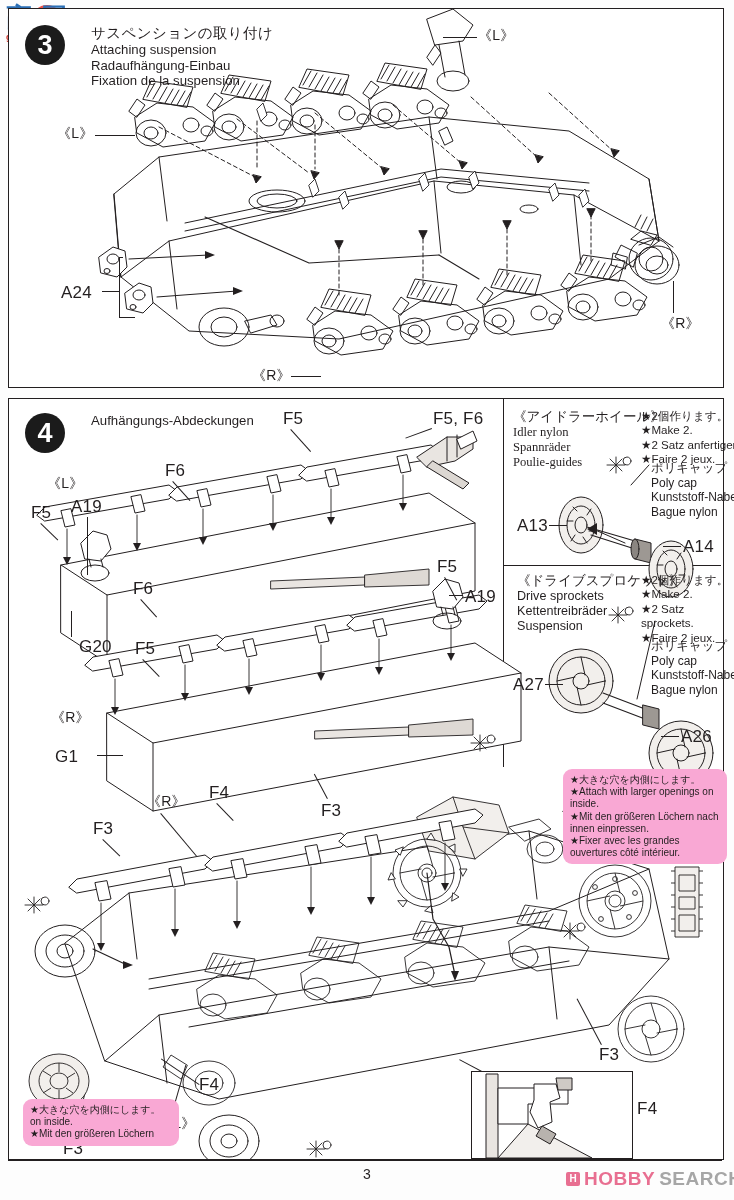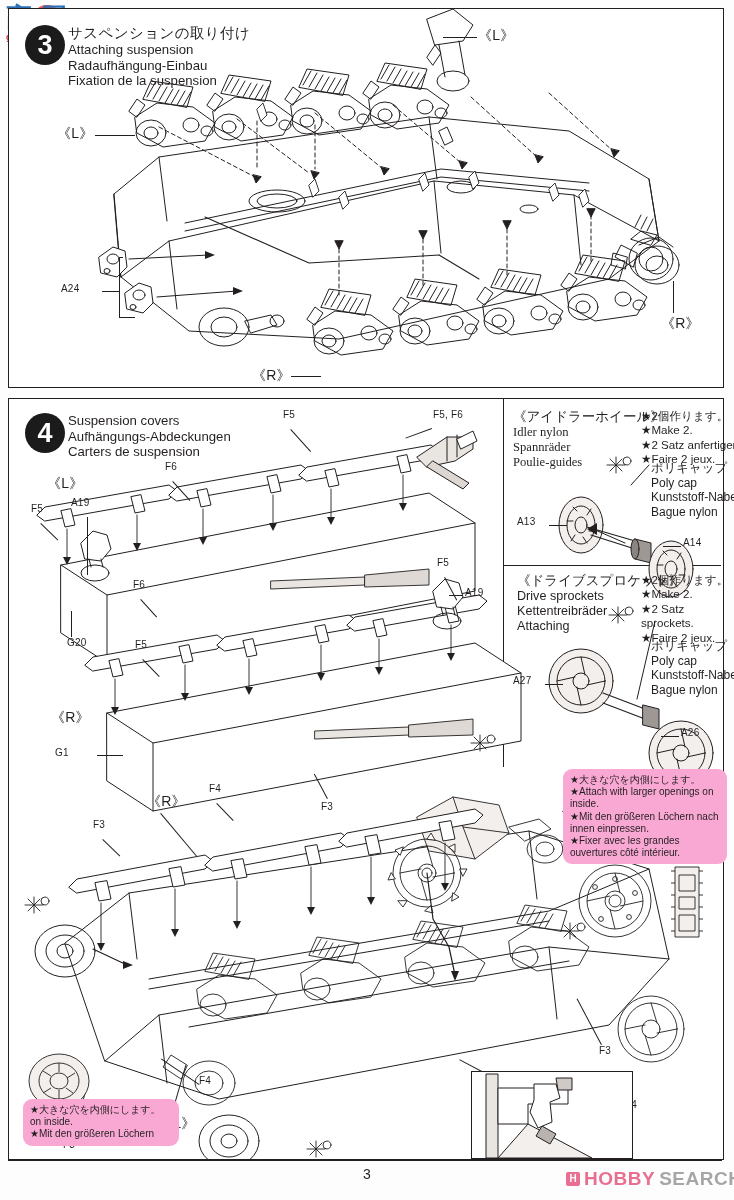--- a/index.html
+++ b/index.html
@@ -15,26 +15,26 @@
   #panel-step3{left:8px;top:8px;width:714px;height:378px;}
   #panel-step4{left:8px;top:398px;width:714px;height:760px;}
 
   
   .step-head{position:absolute;display:flex;align-items:flex-start;}
   .step-num{
     width:40px;height:40px;border-radius:50%;background:#1b1b1b;color:#fff;
     font-size:27px;font-weight:bold;display:flex;align-items:center;
     justify-content:center;flex:0 0 auto;line-height:1;
   }
-  .step-titles{margin-left:3px;line-height:1.18;}
+  .step-titles{margin-left:26px;line-height:1.18;}
   .t-jp{font-size:14.5px;letter-spacing:.4px;white-space:nowrap;}
   .t-en,.t-de,.t-fr{font-size:13.2px;white-space:nowrap;}
 
   
-  .lbl{position:absolute;font-size:10px;letter-spacing:.2px;white-space:nowrap;}
+  .lbl{position:absolute;font-size:17px;letter-spacing:.2px;white-space:nowrap;}
   .lbl.lr{font-size:14px;}
 
   
   .ld{position:absolute;background:#231f20;}
   .ld.h{height:1.1px;}
   .ld.v{width:1.1px;}
   .ld.d{transform-origin:0 0;height:1.1px;}
 
   
   .cap{position:absolute;line-height:1.2;}
@@ -622,23 +622,21 @@
           <path d="M0 8 L18 8 M9 0 L9 16 M3 2 L15 14 M15 2 L3 14"></path>
           <circle cx="20" cy="4" r="4"></circle>
         </g>
         <path d="M134 300 L152 222" stroke-width="1"></path>
       </g>
     </svg>
 
     <div class="step-head" style="left:16px;top:14px;">
       <div class="step-num">4</div>
       <div class="step-titles">
-        <div class="t-en">Suspension covers</div>
         <div class="t-de">Aufhängungs-Abdeckungen</div>
-        <div class="t-fr">Carters de suspension</div>
       </div>
     </div>
 
     <div class="lbl" style="left:274px;top:10px;">F5</div>
     <div class="ld d" style="left:282px;top:30px;width:30px;transform:rotate(48deg);"></div>
 
     <div class="lbl" style="left:424px;top:10px;">F5, F6</div>
     <div class="ld d" style="left:423px;top:30px;width:28px;transform:rotate(160deg);"></div>
 
     <div class="lbl lr" style="left:38px;top:76px;">《L》</div>
@@ -651,21 +649,21 @@
 
     <div class="lbl" style="left:62px;top:98px;">A19</div>
     <div class="ld v" style="left:78px;top:118px;height:58px;"></div>
 
     <div class="lbl" style="left:428px;top:158px;">F5</div>
     <div class="ld d" style="left:436px;top:178px;width:26px;transform:rotate(62deg);"></div>
 
     <div class="lbl" style="left:456px;top:188px;">A19</div>
     <div class="ld h" style="left:440px;top:196px;width:14px;"></div>
 
-    <div class="lbl" style="left:58px;top:238px;">G20</div>
+    <div class="lbl" style="left:70px;top:238px;">G20</div>
     <div class="ld v" style="left:62px;top:212px;height:26px;"></div>
 
     <div class="lbl" style="left:124px;top:180px;">F6</div>
     <div class="ld d" style="left:132px;top:200px;width:24px;transform:rotate(48deg);"></div>
 
     <div class="lbl" style="left:126px;top:240px;">F5</div>
     <div class="ld d" style="left:134px;top:260px;width:24px;transform:rotate(46deg);"></div>
 
     <div class="lbl lr" style="left:42px;top:310px;">《R》</div>
 
@@ -722,21 +720,21 @@
     </div>
     <div class="lbl" style="left:508px;top:117px;">A13</div>
     <div class="ld h" style="left:540px;top:126px;width:18px;"></div>
     <div class="lbl" style="left:674px;top:138px;">A14</div>
     <div class="ld h" style="left:654px;top:147px;width:18px;"></div>
 
     <div class="cap" style="left:508px;top:174px;">
       <div class="jp">《ドライブスプロケット》</div>
       <div class="en">Drive sprockets</div>
       <div class="de">Kettentreibräder</div>
-      <div class="fr">Attaching</div>
+      <div class="fr">Suspension</div>
     </div>
     <div class="stars" style="left:632px;top:174px;">
       <div>★2個作ります。</div>
       <div>★Make 2.</div>
       <div>★2 Satz</div>
       <div>sprockets.</div>
       <div>★Faire 2 jeux.</div>
     </div>
     <div class="polycap" style="left:642px;top:240px;">
       <div class="jp">ポリキャップ</div>

